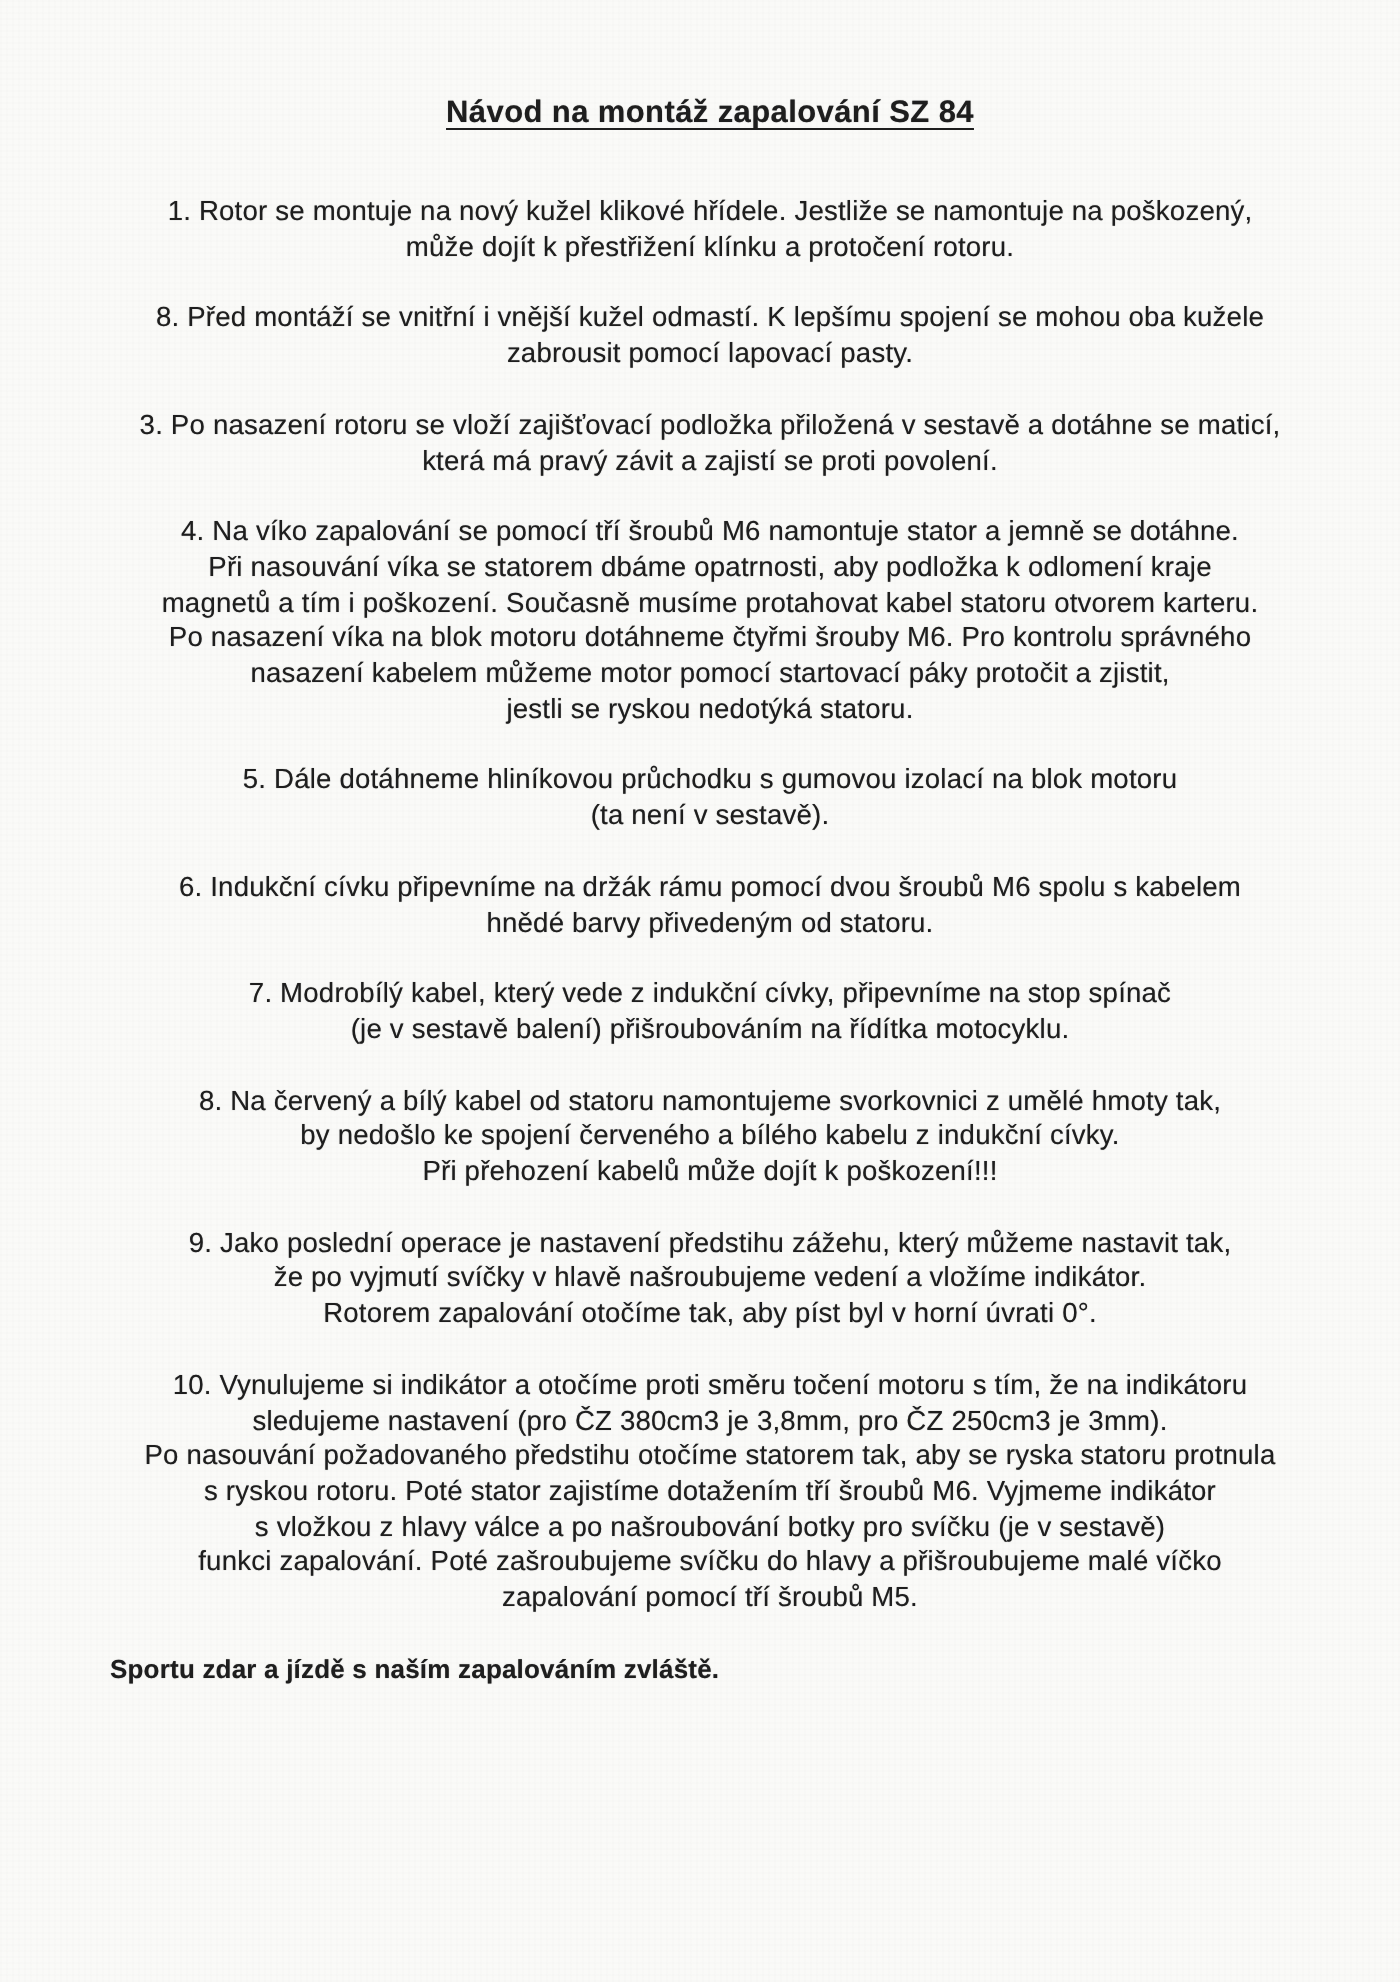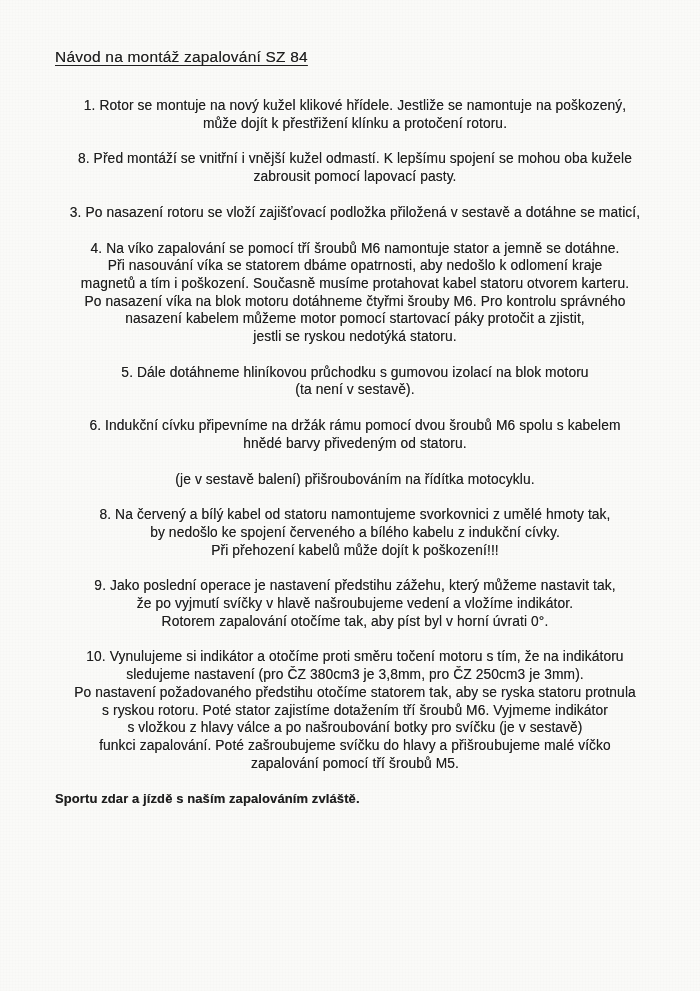--- a/index.html
+++ b/index.html
@@ -25,26 +25,27 @@
   .content {
     position: absolute;
     left: 55px;
     top: 48px;
     width: 600px;
     color: #1e1e1e;
     text-shadow: 0 0 0.45px rgba(30,30,30,0.55);
   }
   .doc-title {
     font-size: 15.5px;
-    font-weight: normal;
+    font-weight: bold;
     text-decoration: underline;
     text-underline-offset: 3px;
     margin: 0 0 31px 0;
     line-height: 18px;
     letter-spacing: 0.2px;
+    text-align: center;
   }
   .para {
     font-size: 13.8px;
     line-height: 17.7px;
     margin: 0 0 18px 0;
     letter-spacing: 0.1px;
     text-align: center;
   }
   .para .line {
     white-space: nowrap;
@@ -66,54 +67,56 @@
     <div class="para">
         <div class="line">1. Rotor se montuje na nový kužel klikové hřídele. Jestliže se namontuje na poškozený,</div>
         <div class="line">může dojít k přestřižení klínku a protočení rotoru.</div>
       </div>
     <div class="para">
         <div class="line">8. Před montáží se vnitřní i vnější kužel odmastí. K lepšímu spojení se mohou oba kužele</div>
         <div class="line">zabrousit pomocí lapovací pasty.</div>
       </div>
     <div class="para">
         <div class="line">3. Po nasazení rotoru se vloží zajišťovací podložka přiložená v sestavě a dotáhne se maticí,</div>
+        <div class="line">která má pravý závit a zajistí se proti povolení.</div>
       </div>
     <div class="para">
         <div class="line">4. Na víko zapalování se pomocí tří šroubů M6 namontuje stator a jemně se dotáhne.</div>
-        <div class="line">Při nasouvání víka se statorem dbáme opatrnosti, aby nedošlo k odlomení kraje</div>
+        <div class="line">Při nasouvání víka se statorem dbáme opatrnosti, aby podložka k odlomení kraje</div>
         <div class="line">magnetů a tím i poškození. Současně musíme protahovat kabel statoru otvorem karteru.</div>
         <div class="line">Po nasazení víka na blok motoru dotáhneme čtyřmi šrouby M6. Pro kontrolu správného</div>
         <div class="line">nasazení kabelem můžeme motor pomocí startovací páky protočit a zjistit,</div>
         <div class="line">jestli se ryskou nedotýká statoru.</div>
       </div>
     <div class="para">
         <div class="line">5. Dále dotáhneme hliníkovou průchodku s gumovou izolací na blok motoru</div>
         <div class="line">(ta není v sestavě).</div>
       </div>
     <div class="para">
         <div class="line">6. Indukční cívku připevníme na držák rámu pomocí dvou šroubů M6 spolu s kabelem</div>
         <div class="line">hnědé barvy přivedeným od statoru.</div>
       </div>
     <div class="para">
+        <div class="line">7. Modrobílý kabel, který vede z indukční cívky, připevníme na stop spínač</div>
         <div class="line">(je v sestavě balení) přišroubováním na řídítka motocyklu.</div>
       </div>
     <div class="para">
         <div class="line">8. Na červený a bílý kabel od statoru namontujeme svorkovnici z umělé hmoty tak,</div>
         <div class="line">by nedošlo ke spojení červeného a bílého kabelu z indukční cívky.</div>
         <div class="line">Při přehození kabelů může dojít k poškození!!!</div>
       </div>
     <div class="para">
         <div class="line">9. Jako poslední operace je nastavení předstihu zážehu, který můžeme nastavit tak,</div>
         <div class="line">že po vyjmutí svíčky v hlavě našroubujeme vedení a vložíme indikátor.</div>
         <div class="line">Rotorem zapalování otočíme tak, aby píst byl v horní úvrati 0°.</div>
       </div>
     <div class="para">
         <div class="line">10. Vynulujeme si indikátor a otočíme proti směru točení motoru s tím, že na indikátoru</div>
         <div class="line">sledujeme nastavení (pro ČZ 380cm3 je 3,8mm, pro ČZ 250cm3 je 3mm).</div>
-        <div class="line">Po nastavení požadovaného předstihu otočíme statorem tak, aby se ryska statoru protnula</div>
+        <div class="line">Po nasouvání požadovaného předstihu otočíme statorem tak, aby se ryska statoru protnula</div>
         <div class="line">s ryskou rotoru. Poté stator zajistíme dotažením tří šroubů M6. Vyjmeme indikátor</div>
         <div class="line">s vložkou z hlavy válce a po našroubování botky pro svíčku (je v sestavě)</div>
         <div class="line">funkci zapalování. Poté zašroubujeme svíčku do hlavy a přišroubujeme malé víčko</div>
         <div class="line">zapalování pomocí tří šroubů M5.</div>
       </div>
     <p class="closing">Sportu zdar a jízdě s naším zapalováním zvláště.</p>
   </div>
 </div>
 
 </body></html>

